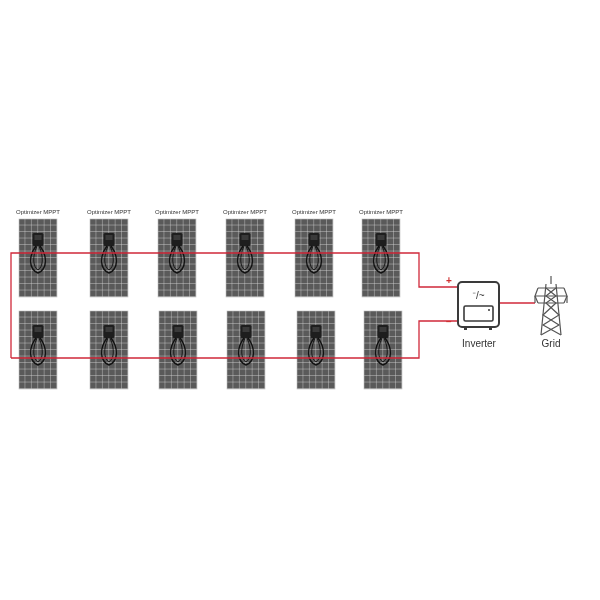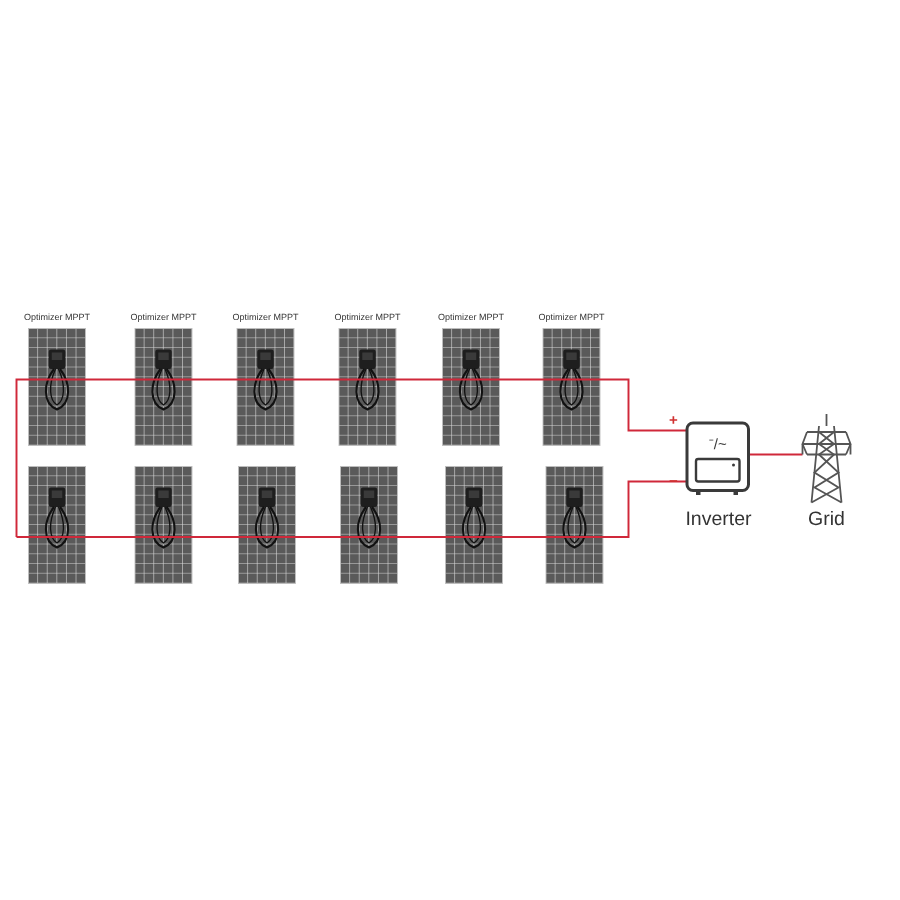--- a/index.html
+++ b/index.html
@@ -1,21 +1,21 @@
 <!DOCTYPE html>
 <html><head>
 <meta charset="utf-8">
 <style>
   html, body { margin: 0; padding: 0; background: #ffffff; }
   body { width: 600px; height: 600px; position: relative; overflow: hidden;
          font-family: "Liberation Sans", sans-serif; }
   .canvas { position: absolute; left: 0; top: 0; width: 600px; height: 600px; }
   .panel-label { position: absolute; font-size: 6px; color: #333; white-space: nowrap;
                  text-align: center; width: 60px; }
-  .cap { position: absolute; font-size: 13px; color: #333; text-align: center; width: 50px; }
+  .cap { position: absolute; font-size: 10px; color: #333; text-align: center; width: 50px; }
   .sign { position: absolute; font-size: 10px; color: #d03030; font-weight: bold; }
 </style>
 </head>
 <body>
 
 <div class="canvas">
   <svg width="600" height="600" viewBox="0 0 600 600" xmlns="http://www.w3.org/2000/svg" style="position:absolute;left:0;top:0">
     <defs>
       <pattern id="cells" x="0" y="0" width="6.4" height="6.5" patternUnits="userSpaceOnUse">
         <rect width="6.4" height="6.5" fill="#5a5a5a"></rect>

